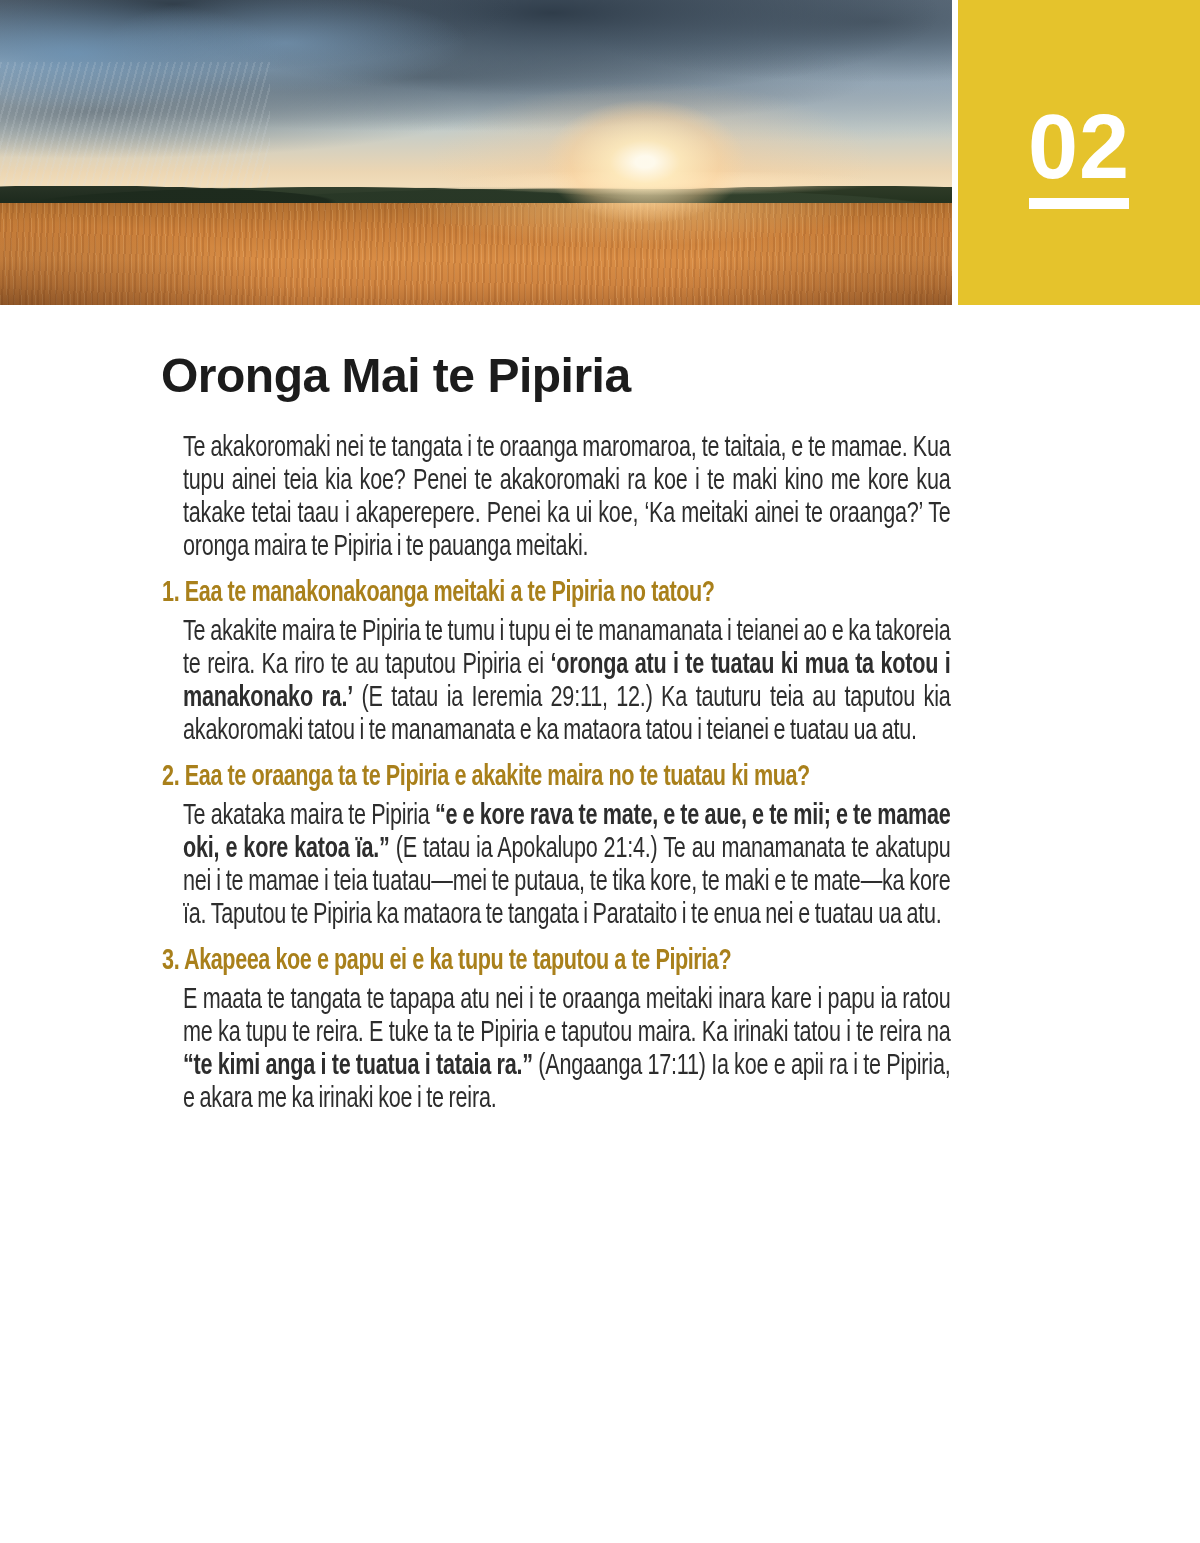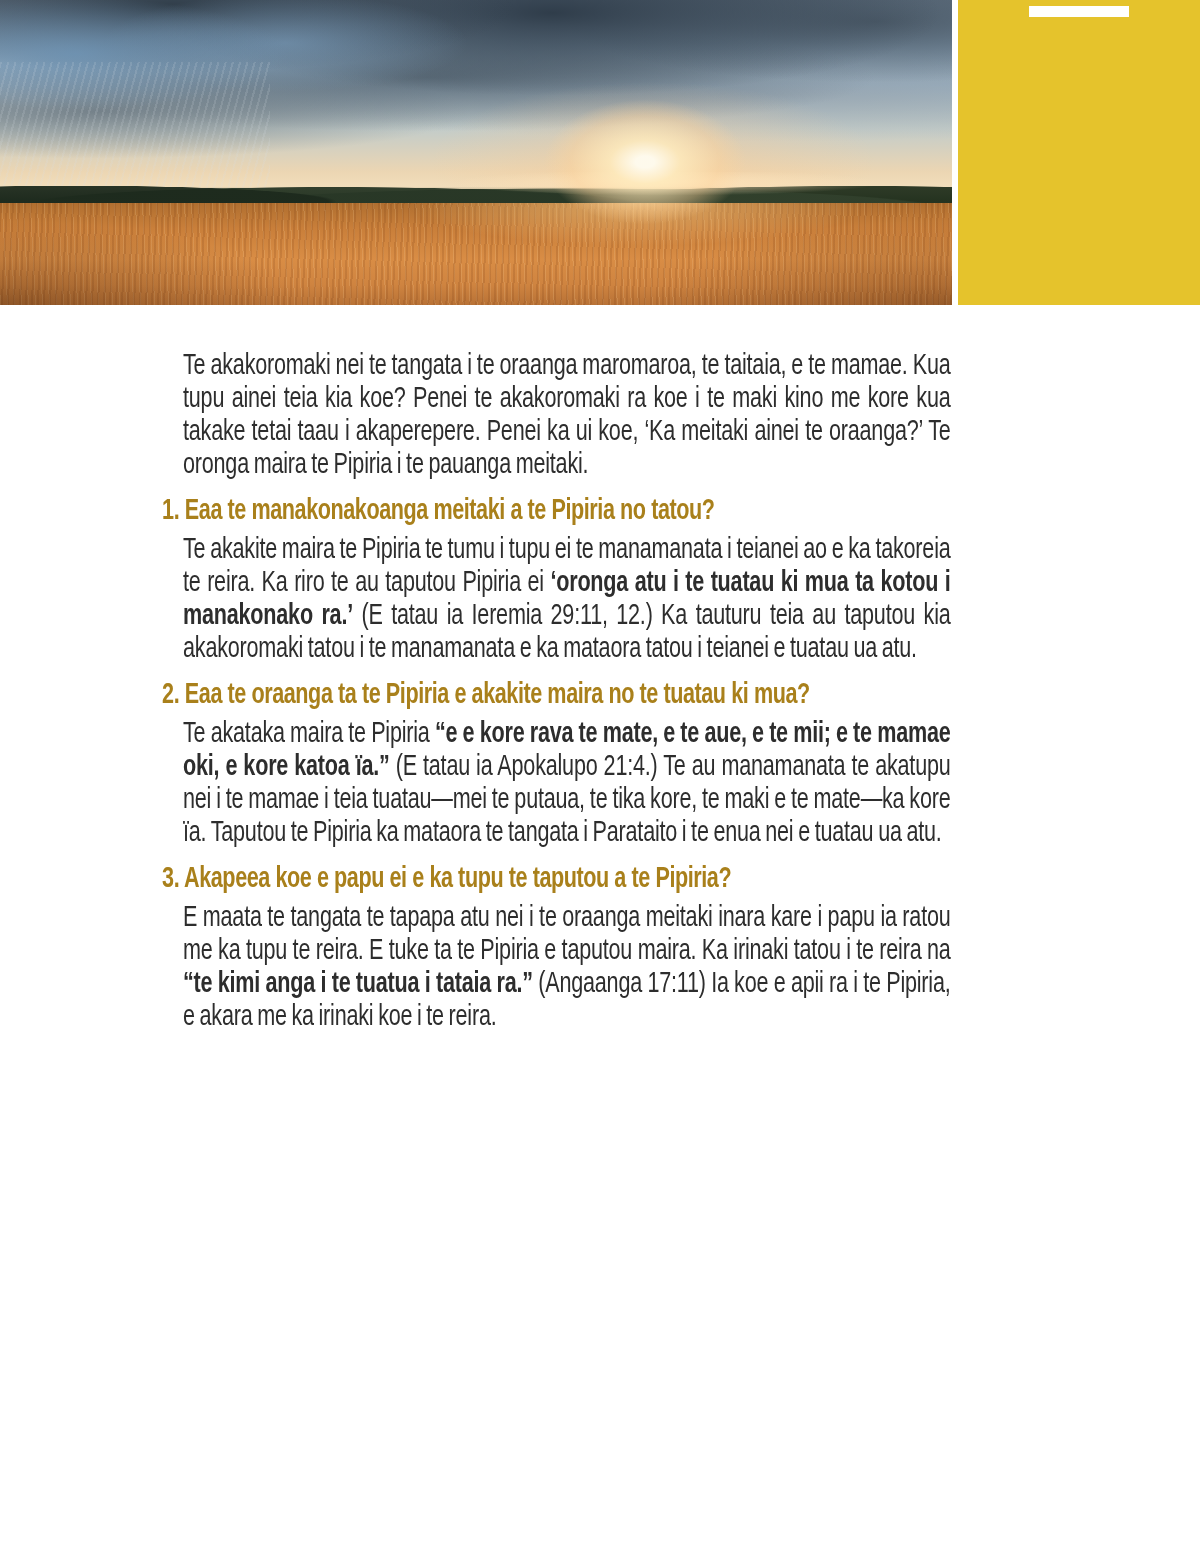--- a/index.html
+++ b/index.html
@@ -120,26 +120,28 @@
   <header class="hero">
     <div class="photo">
       <div class="sky"></div>
       <div class="rain"></div>
       <div class="warmwash"></div>
       <div class="hills"></div>
       <div class="field"></div>
       <div class="sunglow"></div>
     </div>
     <div class="badge">
+      <div class="badge-num">02</div>
       <div class="badge-rule"></div>
     </div>
   </header>
 
   <main class="article">
     <h1>
+      <span>Oronga Mai te Pipiria</span>
     </h1>
 
     <div class="condense">
       <p class="intro"><span>Te akakoromaki nei te tangata i te oraanga maromaroa, te taitaia, e te mamae. Kua tupu ainei teia kia koe? Penei te akakoromaki ra koe i te maki kino me kore kua takake tetai taau i akaperepere. Penei ka ui koe, ‘Ka meitaki ainei te oraanga?’ Te oronga maira te Pipiria i te pauanga meitaki.</span></p>
       <div id="sections">
   <section class="qa">
     <h2 class="question">1. Eaa te manakonakoanga meitaki a te Pipiria no tatou?</h2>
     <p class="answer"><span>Te akakite maira te Pipiria te tumu i tupu ei te manamanata i teianei ao e ka takoreia te reira. Ka riro te au taputou Pipiria ei </span><b>‘oronga atu i te tuatau ki mua ta kotou i manakonako ra.’</b><span> (E tatau ia Ieremia 29:11, 12.) Ka tauturu teia au taputou kia akakoromaki tatou i te manamanata e ka mataora tatou i teianei e tuatau ua atu.</span></p>
   </section>
 

